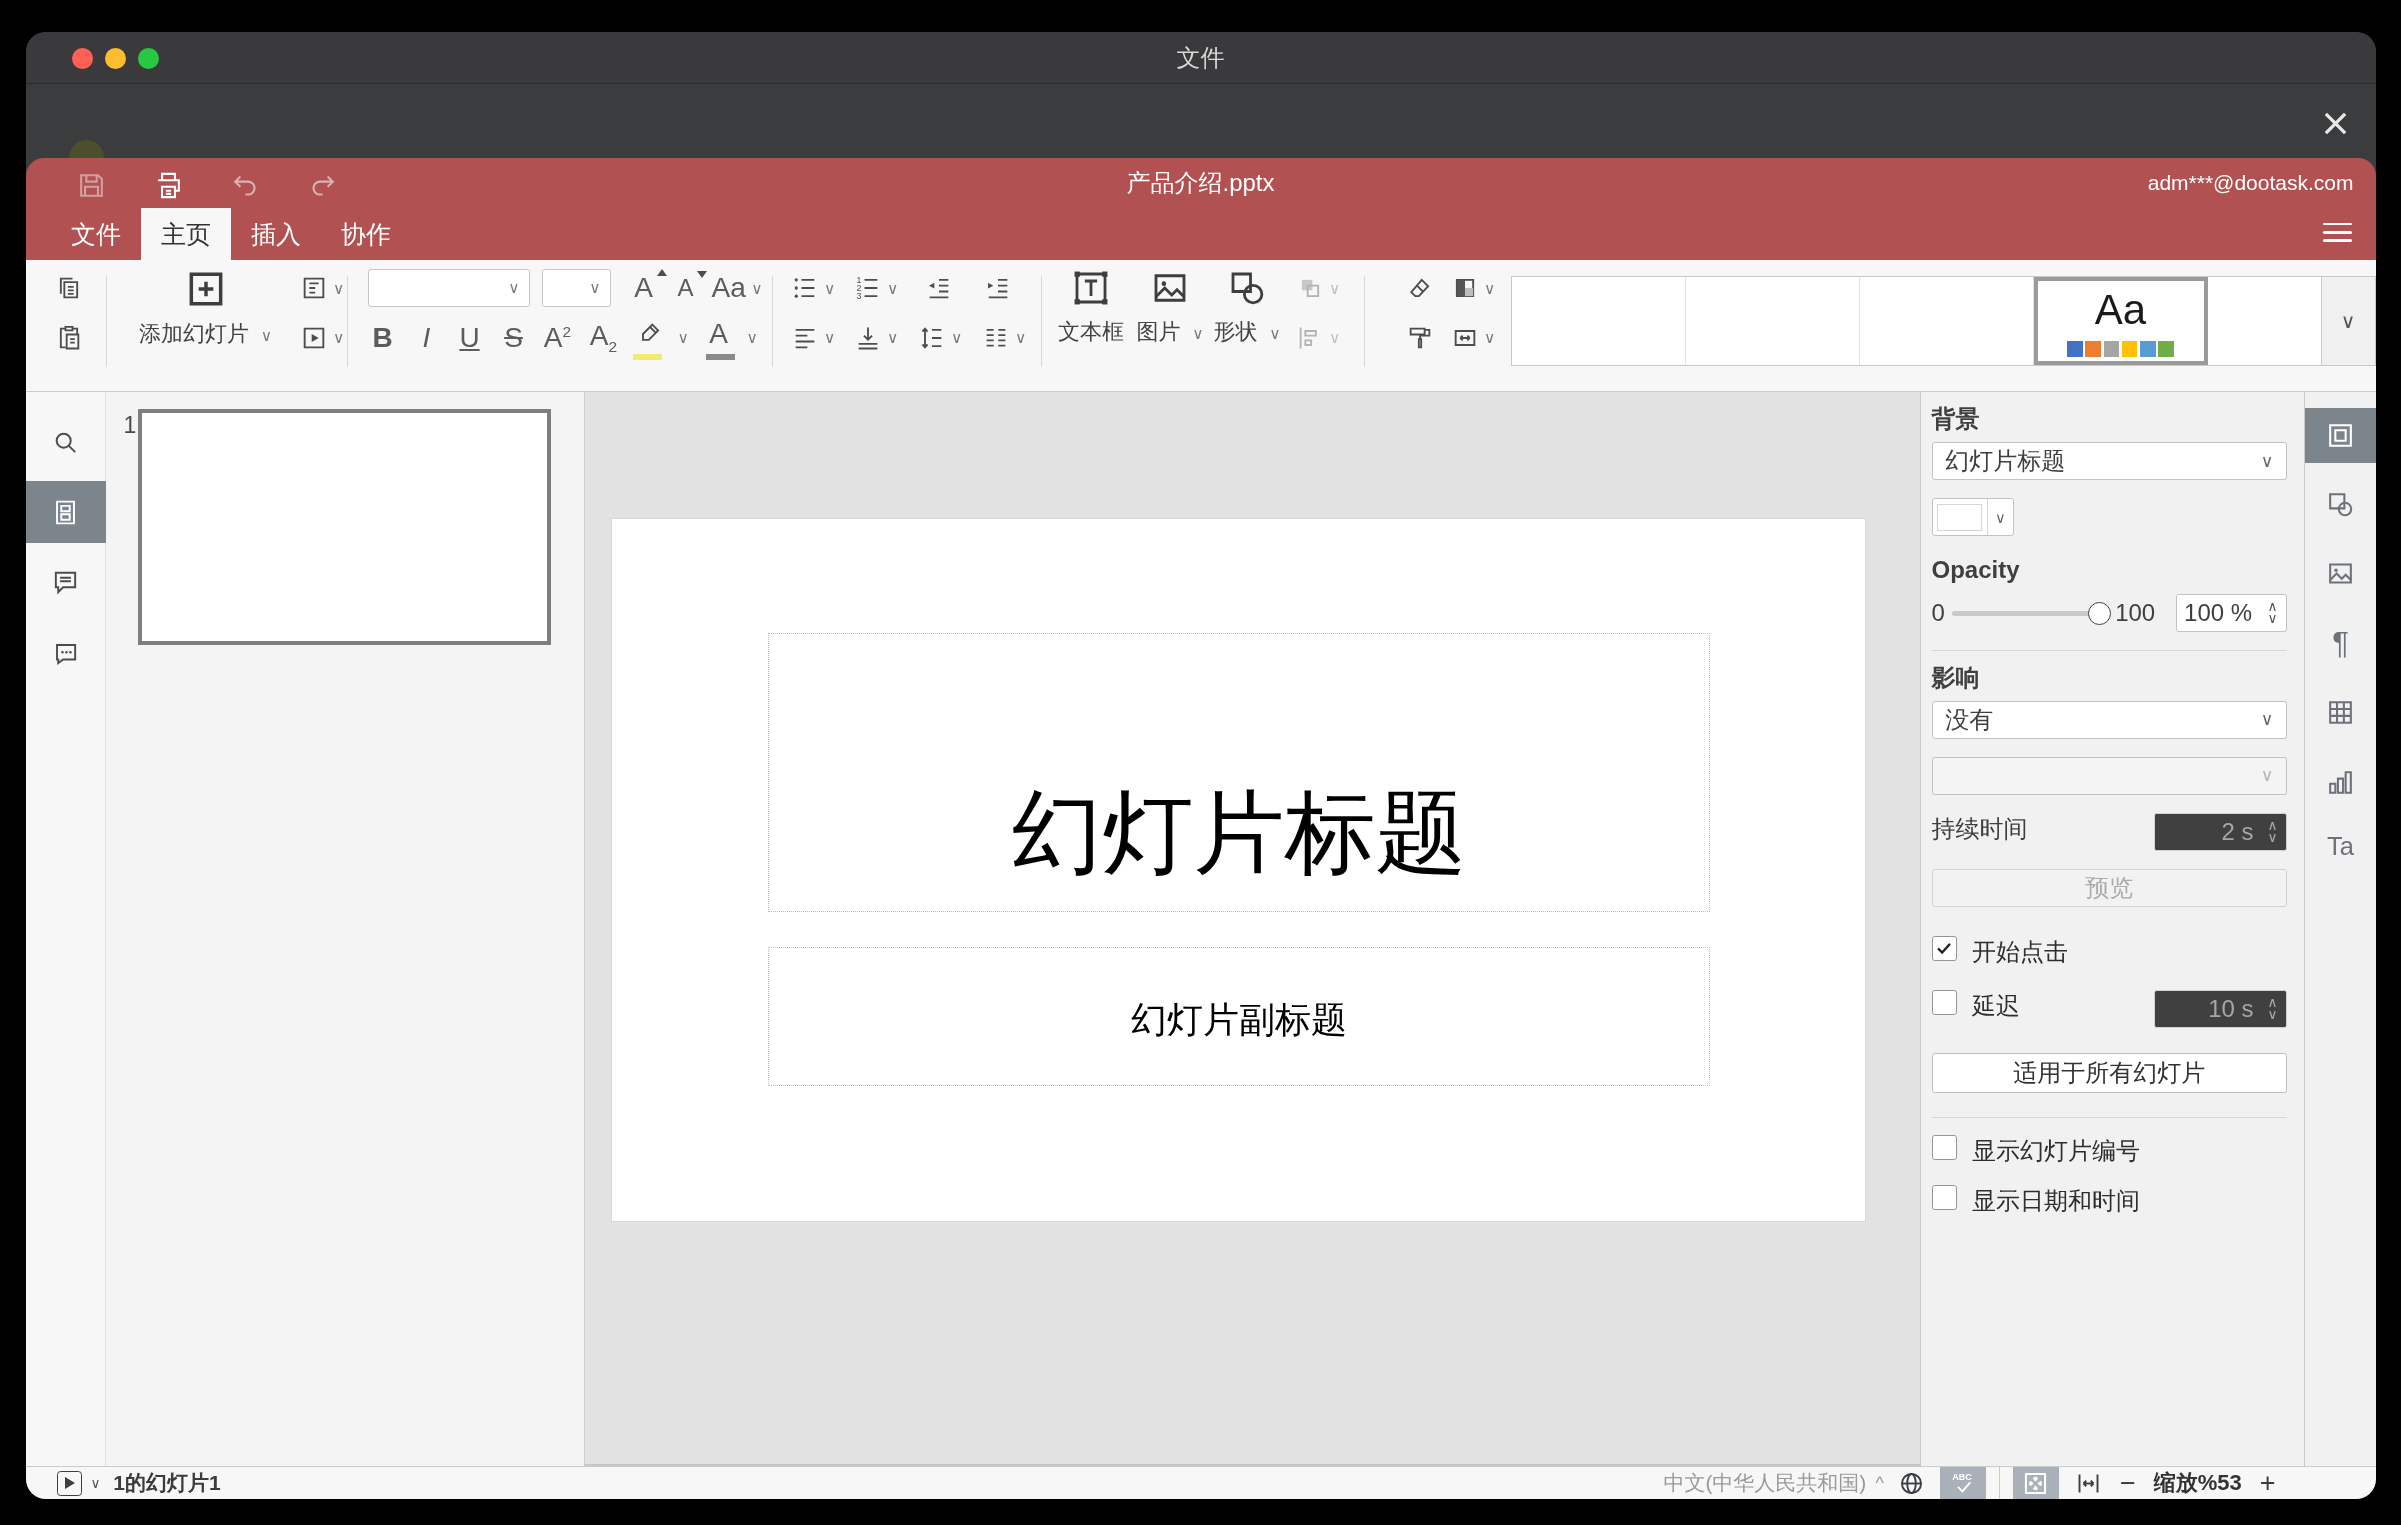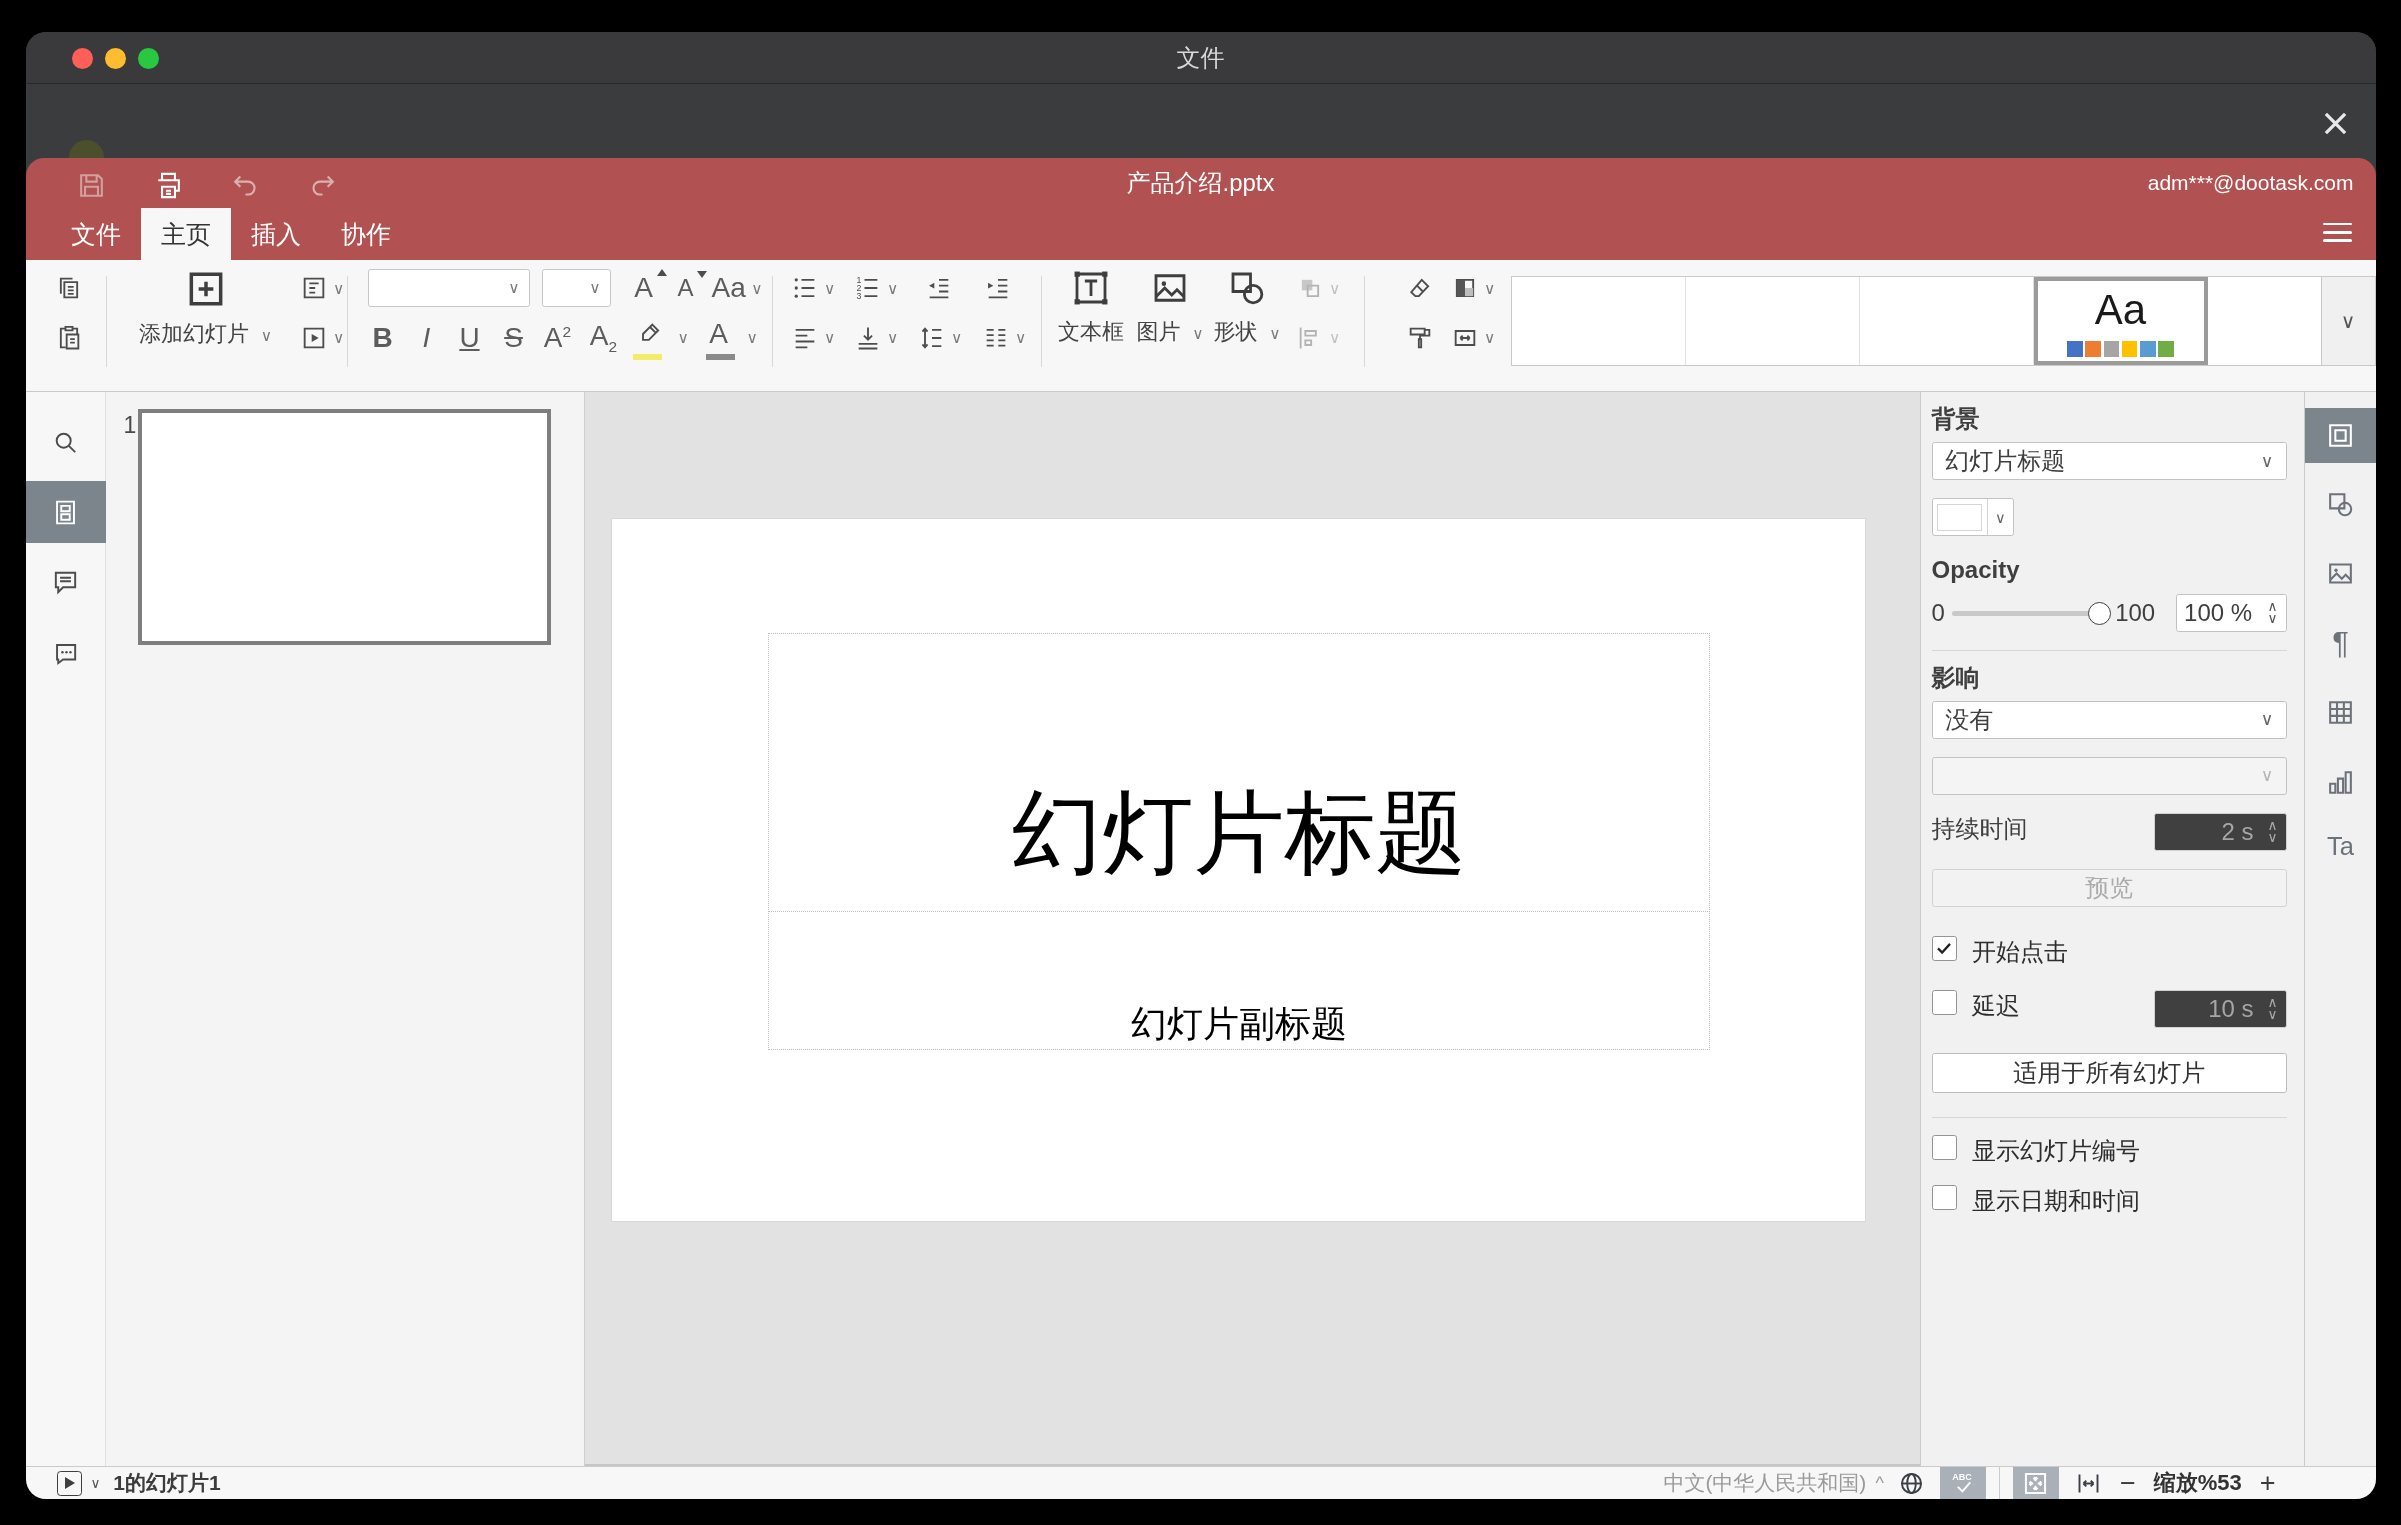--- a/index.html
+++ b/index.html
@@ -84,21 +84,21 @@
   .thumb { position:absolute; left:32px; top:17.3px; width:413px; height:236px; background:#fff;
     border:4.6px solid #7e7e7e; cursor:pointer; }
 
   .canvascol { flex:1; display:flex; flex-direction:column; background:var(--canvas,#e2e2e2); }
   .canvas { flex:1; position:relative; }
   .slide { position:absolute; left:26.5px; top:126px; width:1255px; height:704px; background:#fff;
     border:0.9px solid #d8d8d8; }
   .ph { position:absolute; left:156px; width:942px; border:1.8px dotted #bdbdbd; display:flex;
     justify-content:center; cursor:text; }
   .ph-title { top:114px; height:279px; align-items:flex-end; padding-bottom:16.4px; }
-  .ph-sub { top:392px; height:139px; align-items:flex-end; padding-top:7.3px; }
+  .ph-sub { top:428px; height:139px; align-items:center; padding-top:7.3px; }
   .title-text { font-size:91px; color:#000; white-space:nowrap; }
   .sub-text { font-size:36px; color:#000; white-space:nowrap; }
   .splitter { height:1.8px; background:#c6c6c6; }
   .notes { height:79px; display:flex; align-items:center; padding-left:34px; }
   .notes-text { font-size:27px; color:#1f1f1f; }
 
   
   .panel { width:384px; background:var(--panel,#f1f1f1); border-left:0.9px solid #cbcbcb;
     padding:0 16.4px 0 11px; position:relative; }
   .p-label { font-size:24px; font-weight:bold; color:#3f3f3f; margin-top:11px; }

